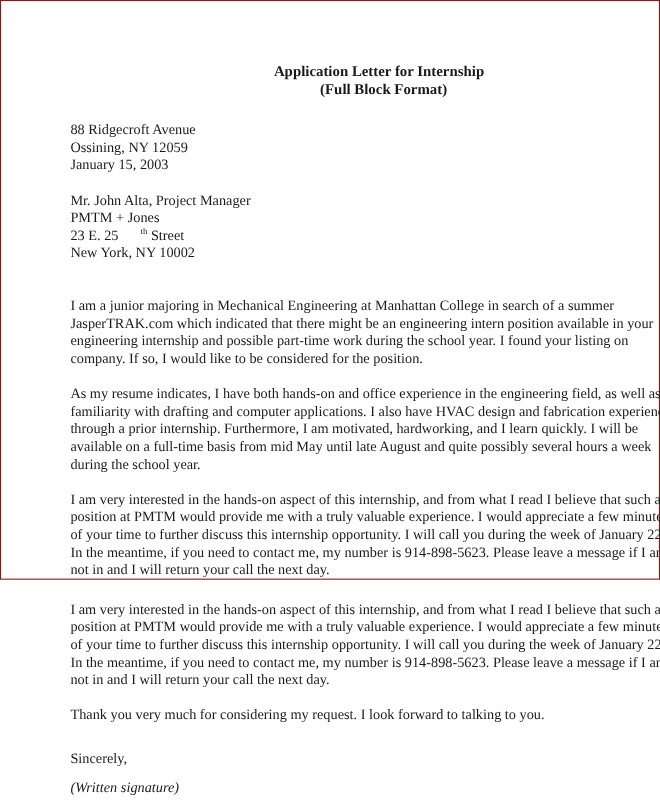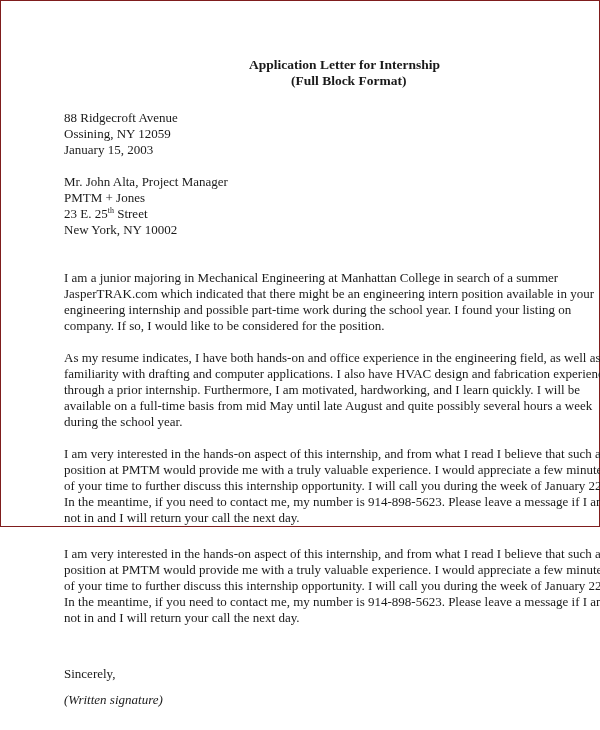--- a/index.html
+++ b/index.html
@@ -38,21 +38,21 @@
     }
     .content {
       position: absolute;
       left: 63px;
       top: 109px;
       width: 500px;
     }
     .block { margin: 0; }
     .gap { height: 16px; }
     .line { white-space: nowrap; display: block; }
-    sup { font-size: 8px; line-height: 0; vertical-align: 5px; }
+    sup { font-size: 8px; line-height: 0; vertical-align: 5px; margin-left: 20px; }
     .italic { font-style: italic; }
   </style>
 </head>
 <body>
 
 <div class="page">
 
   <div class="title-block">
     <div>Application Letter for Internship</div>
     <div class="sub">(Full Block Format)</div>
@@ -112,20 +112,23 @@
     <div class="block">
       <span class="line">I am very interested in the hands-on aspect of this internship, and from what I read I believe that such a</span>
       <span class="line">position at PMTM would provide me with a truly valuable experience.  I would appreciate a few minutes</span>
       <span class="line">of your time to further discuss this internship opportunity.  I will call you during the week of January 22.</span>
       <span class="line">In the meantime, if you need to contact me, my number is 914-898-5623.  Please leave a message if I am</span>
       <span class="line">not in and I will return your call the next day.</span>
     </div>
 
     <div class="gap"></div>
 
+    <div class="block">
+      <span class="line">Thank you very much for considering my request.  I look forward to talking to you.</span>
+    </div>
 
     <div class="gap" style="height:24px"></div>
 
     <div class="block">Sincerely,</div>
 
     <div class="gap" style="height:10px"></div>
 
     <div class="block italic">(Written signature)</div>
 
   </div>

